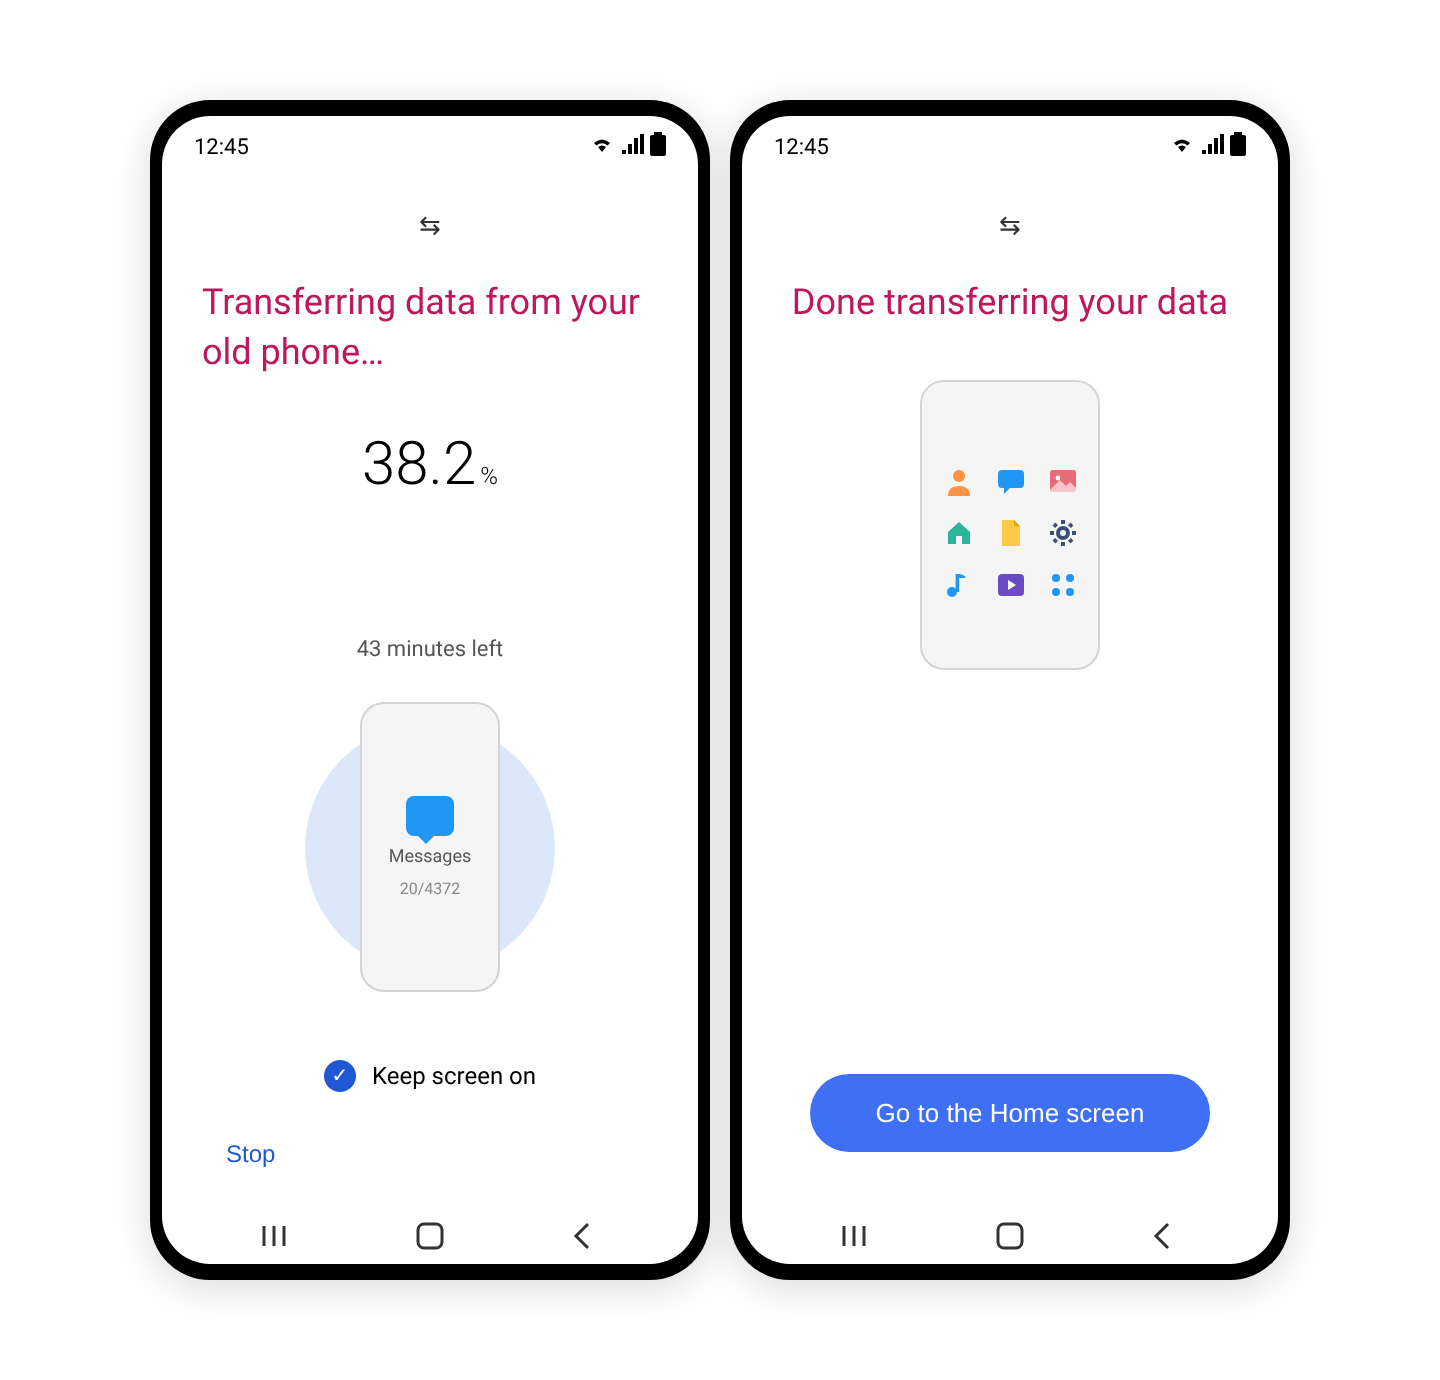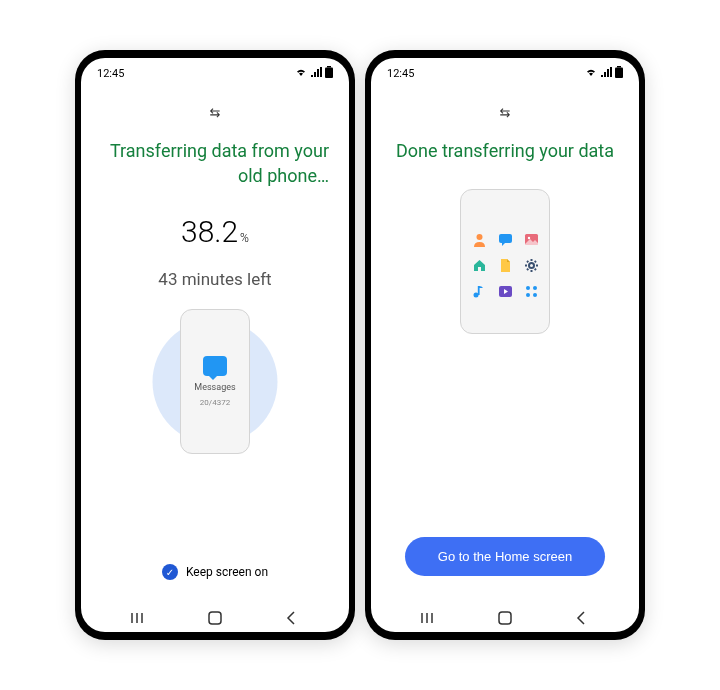--- a/index.html
+++ b/index.html
@@ -56,39 +56,40 @@
       padding: 20px 20px 0;
     }
     .transfer-icon {
       font-size: 13px;
       margin-bottom: 18px;
       color: #333;
     }
     .title {
       font-size: 18px;
       font-weight: 400;
-      text-align: right;
+      text-align: left;
       line-height: 1.4;
       margin-bottom: 26px;
-      color: #15803d;
+      color: #be185d;
     }
     .percentage {
       font-size: 30px;
       font-weight: 300;
       color: #000;
       margin-bottom: 20px;
     }
     .percentage .unit {
       font-size: 12px;
       margin-left: 2px;
     }
     .time-left {
-      font-size: 17px;
+      font-size: 11px;
       color: #555;
       margin-bottom: 20px;
+      margin-top: 48px;
     }
     .illustration {
       position: relative;
       margin-bottom: auto;
     }
     .circle-bg {
       width: 125px;
       height: 125px;
       background: #c5d8f7;
       border-radius: 50%;
@@ -265,20 +266,23 @@
         <div class="mini-phone">
           <div class="chat-icon"></div>
           <div class="mini-label">Messages</div>
           <div class="mini-count">20/4372</div>
         </div>
       </div>
       <div class="keep-screen">
         <div class="checkbox">✓</div>
         <span>Keep screen on</span>
       </div>
+      <div class="bottom-row">
+        <button class="stop-btn">Stop</button>
+      </div>
     </div>
     <div class="nav-bar">
       <div class="nav-item">
           <svg width="16" height="14" viewBox="0 0 16 14">
             <line x1="1" y1="2" x2="1" y2="12" stroke="#333" stroke-width="1.5"></line>
             <line x1="6" y1="2" x2="6" y2="12" stroke="#333" stroke-width="1.5"></line>
             <line x1="11" y1="2" x2="11" y2="12" stroke="#333" stroke-width="1.5"></line>
           </svg>
         </div>
       <div class="nav-item">

